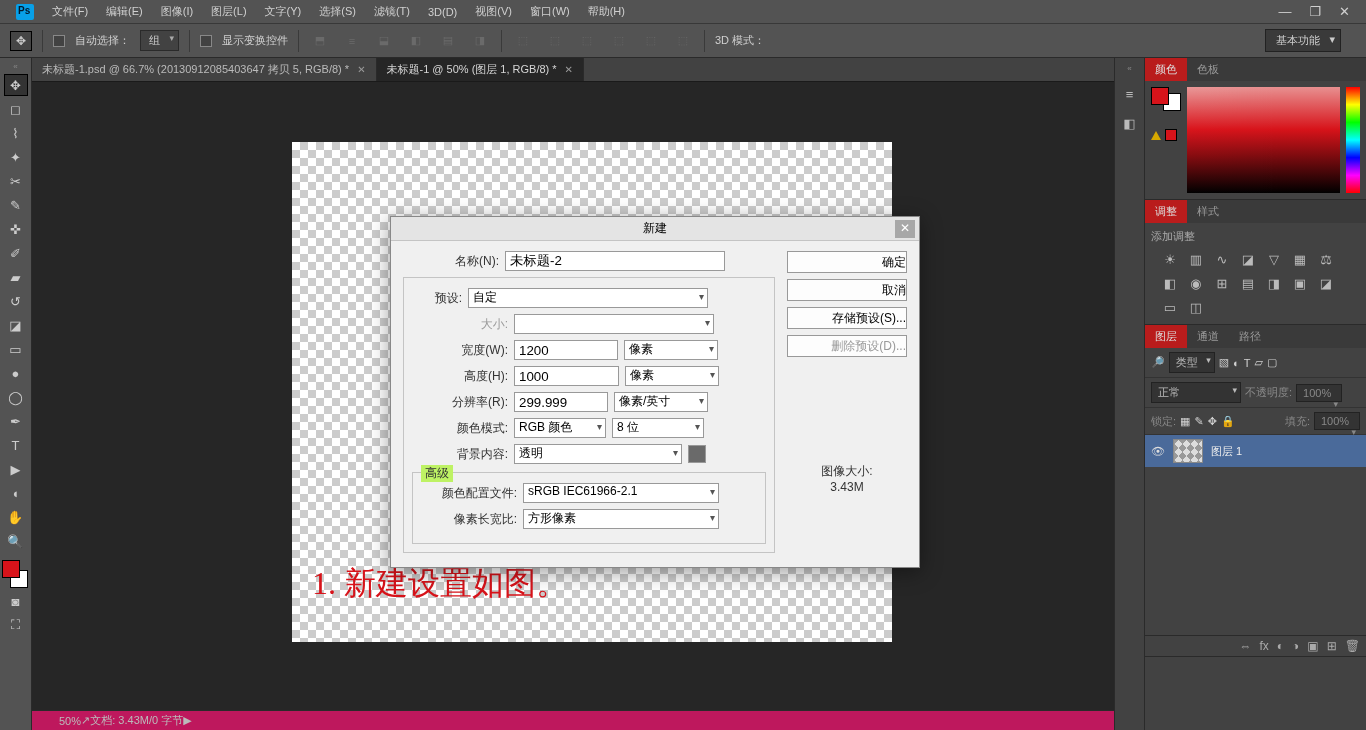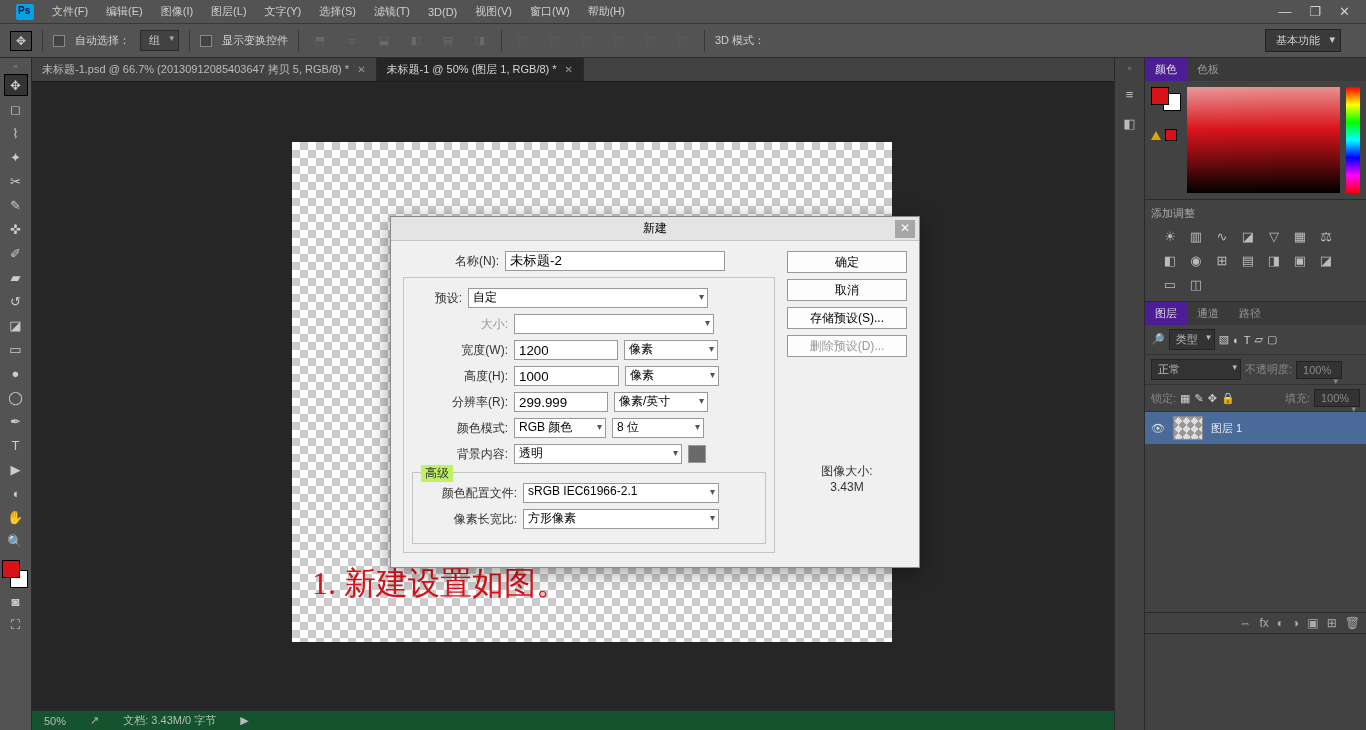--- a/index.html
+++ b/index.html
@@ -40,29 +40,29 @@
 .tab .close { color: #999; font-size: 10px; }
 .canvas-viewport { flex: 1; position: relative; display: flex; align-items: center; justify-content: center; }
 .canvas-doc { width: 600px; height: 500px; background: #fff;
   background-image:
     linear-gradient(45deg,#ccc 25%,transparent 25%),linear-gradient(-45deg,#ccc 25%,transparent 25%),
     linear-gradient(45deg,transparent 75%,#ccc 75%),linear-gradient(-45deg,transparent 75%,#ccc 75%);
   background-size: 16px 16px; background-position: 0 0,0 8px,8px -8px,-8px 0;
   position: absolute; top: 60px; left: 260px;
 }
 .annot { position: absolute; top: 480px; left: 280px; color: #d7131a; font-size: 32px; font-family: "KaiTi", serif; }
-.statusbar { height: 20px; background: #14532d; color: #bbb; display: flex; align-items: center; padding: 0 12px; gap: 24px; border-top: 1px solid #2a2a2a; }
+.statusbar { height: 20px; background: #be185d; color: #bbb; display: flex; align-items: center; padding: 0 27px; border-top: 1px solid #2a2a2a; }
 
 
 .panelstrip { width: 30px; background: #424242; border-left: 1px solid #2a2a2a; display: flex; flex-direction: column; align-items: center; padding-top: 6px; gap: 14px; color: #bbb; font-size: 13px; }
 .panels { width: 222px; background: #424242; border-left: 1px solid #2a2a2a; display: flex; flex-direction: column; font-size: 11px; }
 .panel { border-bottom: 1px solid #2a2a2a; }
 .ptabs { display: flex; background: #3a3a3a; }
 .ptab { padding: 4px 10px; color: #999; }
-.ptab.active { background: #4c1d95; color: #ddd; }
+.ptab.active { background: #b91c1c; color: #ddd; }
 .pbody { padding: 6px; }
 .colorpanel .pb-row { display: flex; gap: 6px; align-items: flex-start; }
 .colorsw { display: flex; flex-direction: column; gap: 12px; }
 .swpair { position: relative; width: 30px; height: 24px; }
 .swpair .a { position: absolute; width: 18px; height: 18px; border: 1px solid #000; }
 .swpair .a1 { background: #d7131a; top: 0; left: 0; z-index: 2; }
 .swpair .a2 { background: #fff; bottom: 0; right: 0; }
 .cgradarea { flex: 1; height: 106px; background: linear-gradient(to bottom, #e89090 0%, #d7131a 40%, #000 100%); position: relative; }
 .cgradarea::after { content: ""; position: absolute; inset: 0; background: linear-gradient(to right, #888 0%, transparent 60%); mix-blend-mode: overlay; }
 .huebar { width: 14px; height: 106px; background: linear-gradient(to bottom,#f00,#ff0,#0f0,#0ff,#00f,#f0f,#f00); }
@@ -88,21 +88,21 @@
   background-size: 8px 8px; background-color: #ddd; }
 .layfoot { display: flex; justify-content: flex-end; gap: 8px; padding: 3px 6px; border-top: 1px solid #2a2a2a; color: #aaa; font-size: 12px; }
 
 
 .dialog { position: absolute; top: 134px; left: 358px; width: 530px; background: #f0f0f0; color: #000; border: 1px solid #888; box-shadow: 0 4px 20px rgba(0,0,0,.4); font-size: 12px; }
 .dtitle { background: #e4e4e4; height: 24px; display: flex; align-items: center; justify-content: center; position: relative; border-bottom: 1px solid #c4c4c4; }
 .dtitle .dclose { position: absolute; right: 4px; top: 3px; width: 20px; height: 18px; background: #a7a7a7; color: #fff; text-align: center; line-height: 16px; }
 .dbody { display: flex; padding: 10px 12px 14px 12px; gap: 12px; }
 .dleft { flex: 1; }
 .dbtncol { width: 120px; display: flex; flex-direction: column; gap: 6px; }
-.dbtn { background: #fdfdfd; border: 1px solid #999; height: 22px; text-align: center; line-height: 20px; cursor: pointer; }
+.dbtn { background: #fdfdfd; border: 1px solid #999; height: 22px; text-align: right; line-height: 20px; cursor: pointer; }
 .dbtn.disabled { color: #999; }
 .drow { display: flex; align-items: center; margin-bottom: 6px; gap: 6px; }
 .drow label { width: 96px; text-align: right; color: #333; }
 .drow label.dim { color: #999; }
 .dinp { border: 1px solid #999; background: #fff; height: 20px; padding: 0 4px; }
 .dsel { border: 1px solid #999; background: #fff; height: 20px; padding: 0 14px 0 4px; position: relative; }
 .dsel::after { content: "▾"; position: absolute; right: 3px; top: 2px; font-size: 10px; color: #555; }
 .fset { border: 1px solid #c4c4c4; padding: 10px 8px 8px 8px; margin-top: 8px; position: relative; }
 .fset .lg { position: absolute; top: -8px; left: 8px; background: #bef264; padding: 0 4px; color: #333; }
 .swatchbox { width: 18px; height: 18px; background: #6a6a6a; border: 1px solid #999; }
@@ -311,20 +311,24 @@
               <div class="smsw"></div>
             </div>
           </div>
           <div class="cgradarea"></div>
           <div class="huebar"></div>
         </div>
       </div>
     </div>
 
     <div class="panel adjpanel">
+      <div class="ptabs">
+        <div class="ptab active">调整</div>
+        <div class="ptab">样式</div>
+      </div>
       <div class="pbody">
         <div class="adjtitle">添加调整</div>
         <div class="adjicons">
           <span>☀</span>
           <span>▥</span>
           <span>∿</span>
           <span>◪</span>
           <span>▽</span>
           <span>▦</span>
           <span>⚖</span>

